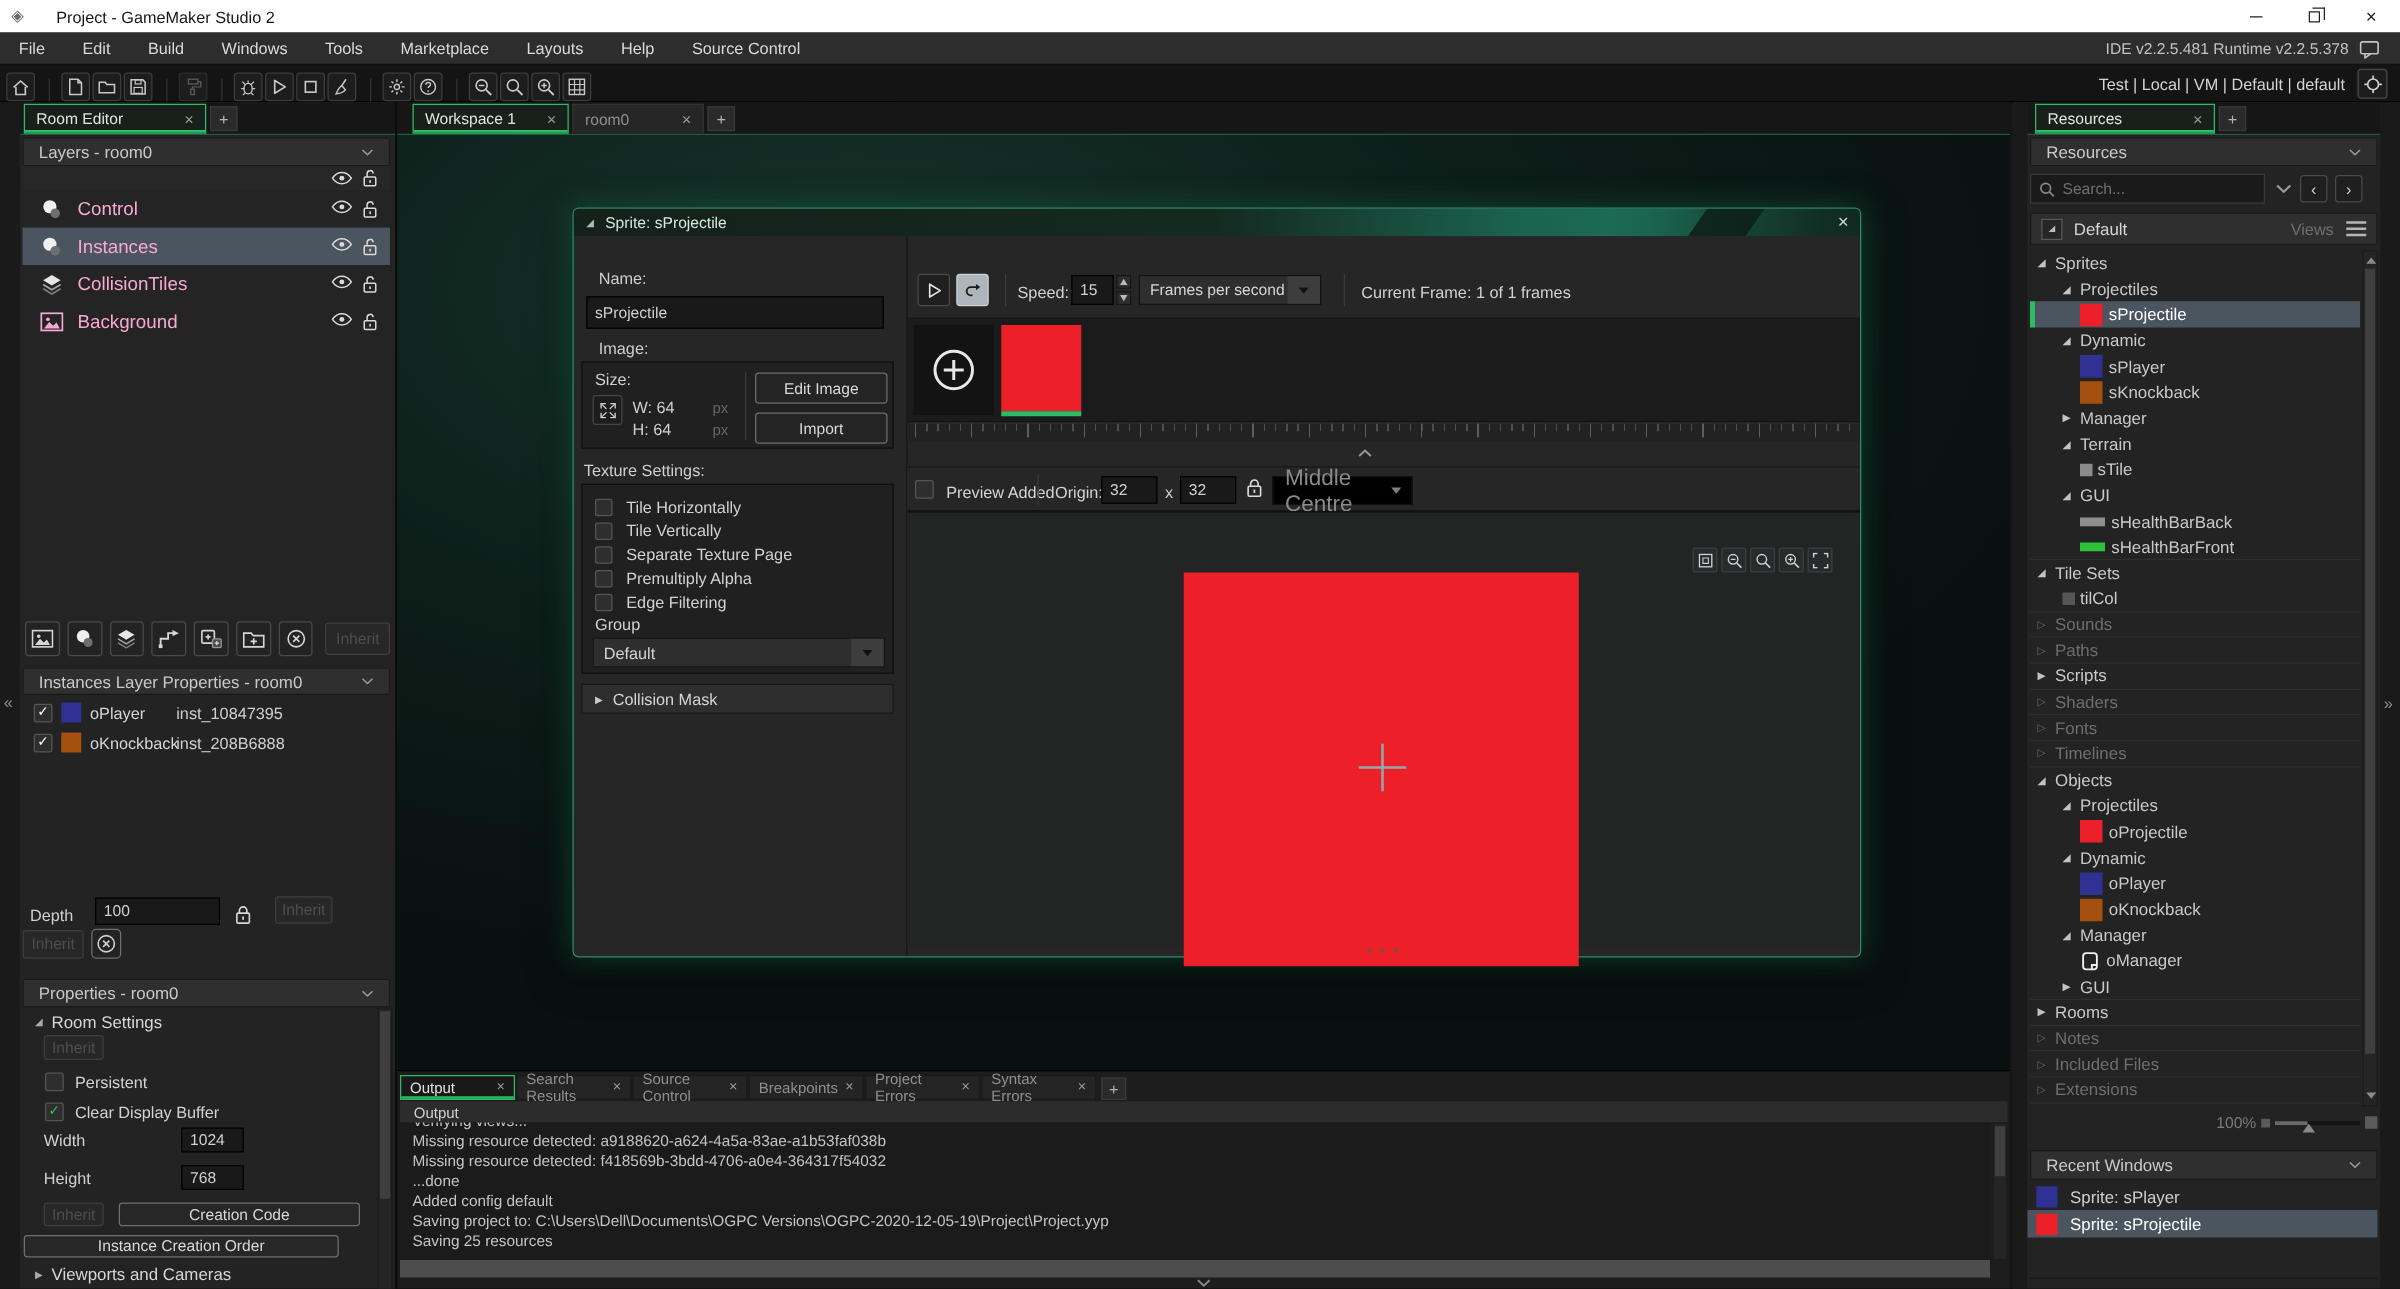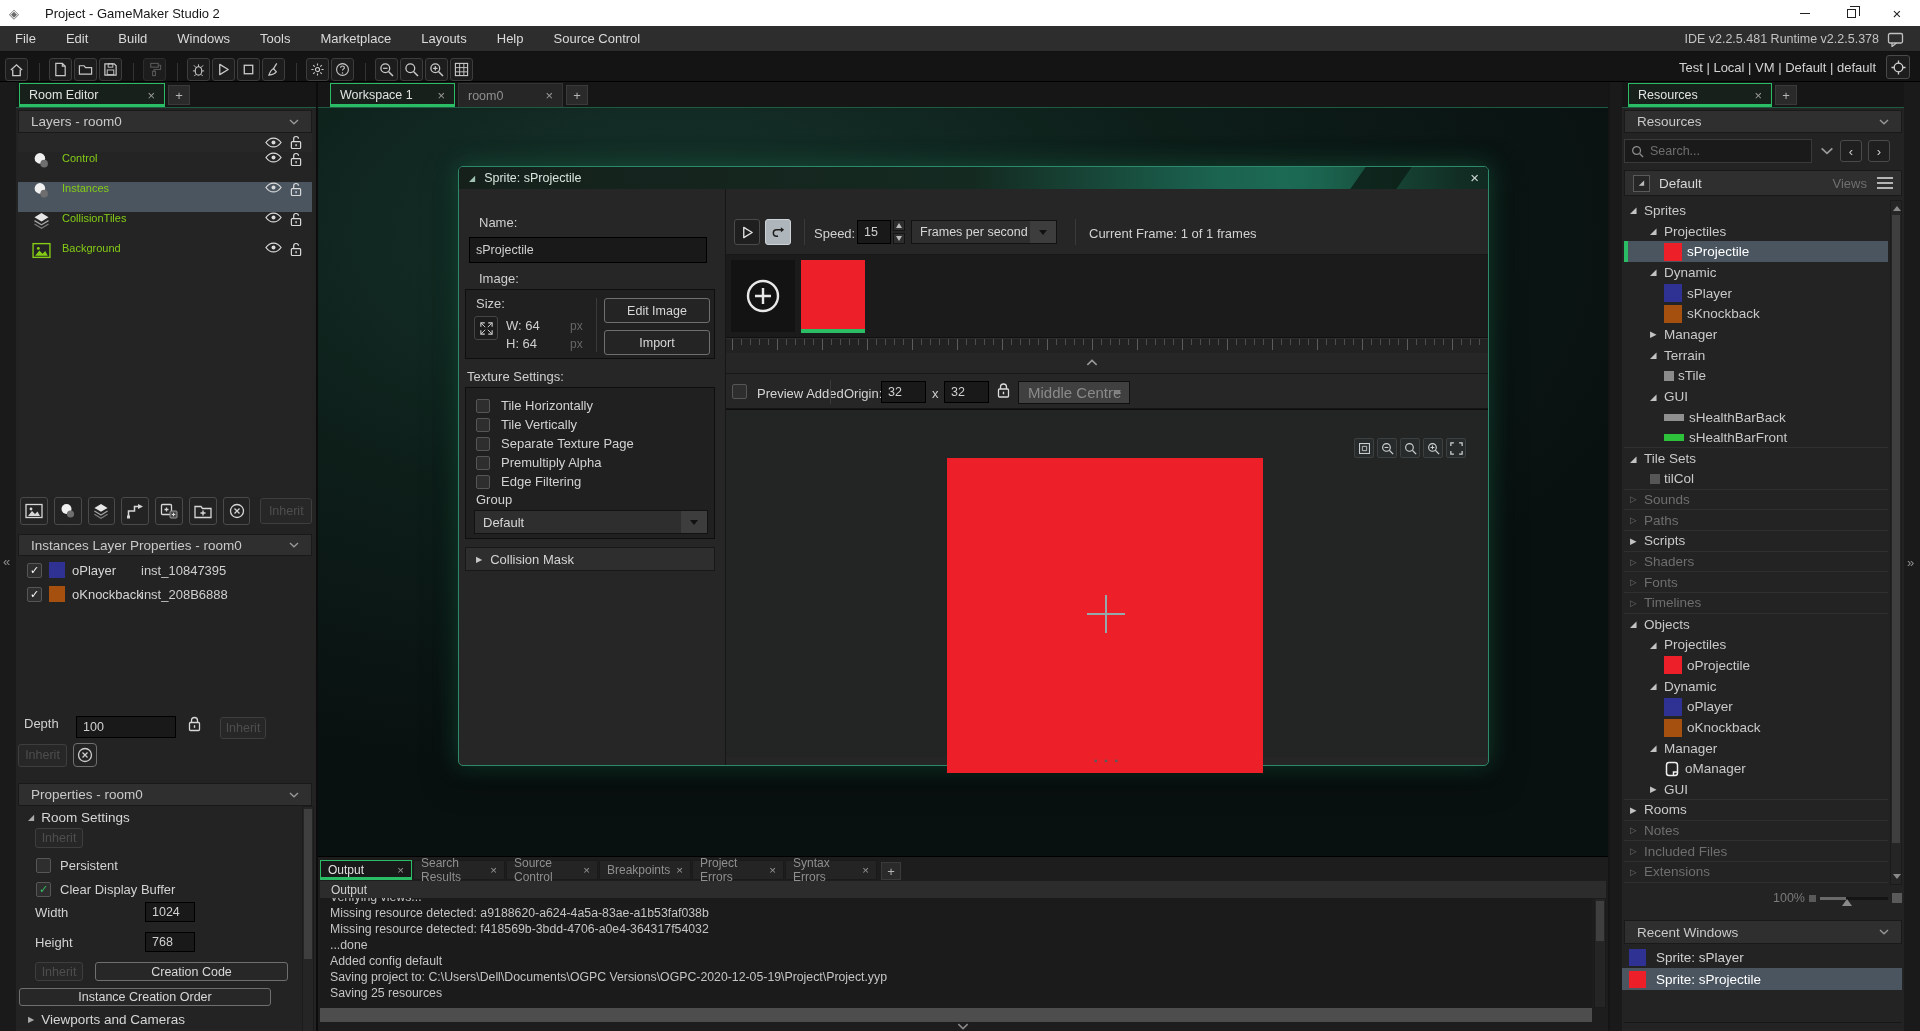--- a/index.html
+++ b/index.html
@@ -65,38 +65,38 @@
 .input{background:#191919;border:1px solid #000;color:#d0d0d0;font-size:12.5px;padding:0 6px;font-family:inherit}
 input.input{outline:none}
 .vline{width:1px;background:#3a3a3a}
 
 
 #ld-content{position:absolute;left:16px;right:0;top:0;bottom:0;background:#232323}
 #le-strip{left:0;width:16px}
 #layers-header{left:2px;right:4px;top:28px;height:23px}
 #eyelock-row{position:absolute;left:2px;right:4px;top:51px;height:19px;background:#272727;display:flex;align-items:center;justify-content:flex-end;gap:8px;padding-right:10px}
 #layer-list{position:absolute;left:2px;right:4px;top:70px}
-.layer-row{height:30px;display:flex;align-items:flex-start;padding-left:14px;background:#242424;color:#84cc16;font-size:11px}
+.layer-row{height:30px;display:flex;align-items:center;padding-left:14px;background:#242424;color:#f9a8d4;font-size:15px}
 .layer-row.selected{background:#4b5560}
 .layer-row .licon{width:19px;height:17px;margin-right:11px}
 .layer-row .eyes{margin-left:auto;display:flex;gap:8px;padding-right:10px}
 .eye-ic{width:17px;height:11px;color:#d9d9d9}
 .lock-ic{width:12px;height:15px;color:#d9d9d9}
 #layer-tree-bg{position:absolute;left:2px;right:4px;top:190px;height:225px;background:#242424}
 #layer-tools{position:absolute;left:2px;right:4px;top:413px;height:32px;display:flex;align-items:center;gap:6px;padding-left:2px}
 .ltbtn{width:28px;height:28px;border:1px solid #4a4a4a;border-radius:3px;color:#d6d6d6;display:flex;align-items:center;justify-content:center}
 .ltbtn .ic{width:18px;height:16px}
 #lt-inherit{width:52px;height:26px;margin-left:4px}
 #iprops-header{left:2px;right:4px;top:452px;height:22px}
 #instance-list{position:absolute;left:2px;right:4px;top:476px}
 .inst-row{height:24px;display:flex;align-items:center;padding-left:9px;font-size:13px;color:#d6d6d6}
 .inst-row .swatch{width:16px;height:16px;margin-left:7px}
 .inst-row .oname{margin-left:7px;width:69px}
 .inst-row .oid{color:#cfcfcf}
-#depth-row{position:absolute;left:2px;top:634px;height:24px;display:flex;align-items:flex-start}
+#depth-row{position:absolute;left:2px;top:634px;height:24px;display:flex;align-items:flex-end}
 #depth-label{margin-left:6px;width:52px;color:#d0d0d0}
 #depth-input{width:100px;height:22px}
 #depth-lock{width:13px;height:16px;color:#d8d8d8;margin-left:12px}
 #depth-inherit{position:absolute;left:202px;top:1px;width:46px;height:22px}
 #inherit-row{position:absolute;left:2px;top:661px;height:24px;display:flex;align-items:center;gap:6px}
 #inherit-btn2{width:49px;height:23px}
 #circlex-btn{width:24px;height:24px;border:1px solid #6f6f6f;border-radius:4px;color:#cfcfcf;display:flex;align-items:center;justify-content:center}
 #circlex-btn .ic{width:16px;height:16px}
 #props-header{left:2px;right:4px;top:701px;height:23px}
 #room-settings{position:absolute;left:2px;right:16px;top:724px;bottom:0}
@@ -173,21 +173,21 @@
 #ruler .ticks2{position:absolute;left:6px;right:6px;top:0;height:11px;background:repeating-linear-gradient(90deg,#5d5d5d 0 1px,transparent 1px 45px)}
 #strip-chev{position:absolute;left:360px;top:170px;width:12px;height:7px;color:#9a9a9a}
 #origin-bar{position:absolute;left:0;right:0;top:184px;height:36px;background:#262626;border-top:1px solid #181818;border-bottom:1px solid #141414}
 #pm-cb{position:absolute;left:6px;top:10px}
 #pm-label{position:absolute;left:31px;top:12px;color:#d6d6d6}
 #origin-label{position:absolute;left:118px;top:12px;color:#d2d2d2}
 #origin-x{position:absolute;left:155px;top:7px;width:45px;height:22px}
 #origin-sep{position:absolute;left:206px;top:12px;color:#cfcfcf}
 #origin-y{position:absolute;left:218px;top:7px;width:45px;height:22px}
 #origin-lock{position:absolute;left:271px;top:8px;width:13px;height:17px;color:#dcdcdc}
-#origin-dd{position:absolute;left:292px;top:7px;width:112px;height:23px;background:#404040;border:1px solid #0f0f0f;color:#8a8a8a;display:flex;align-items:center;font-size:15px}
+#origin-dd{position:absolute;left:292px;top:7px;width:112px;height:23px;background:#000000;border:1px solid #0f0f0f;color:#8a8a8a;display:flex;align-items:center;font-size:18px}
 #origin-dd .txt{padding-left:9px}
 #origin-dd .dd-tri{position:absolute;right:8px;border-top-color:#808080}
 #osep{position:absolute;left:104px;top:6px;height:24px;width:1px;background:#3a3a3a}
 #sprite-canvas{position:absolute;left:0;right:0;top:220px;bottom:8px;background:#232525;border-top:1px solid #0d0d0d}
 #sprite-img{position:absolute;left:221px;top:48px;width:316px;height:315px}
 .xhair-h{position:absolute;left:361px;top:203px;width:38px;height:2px;background:#93a9ab}
 .xhair-v{position:absolute;left:379px;top:185px;width:2px;height:38px;background:#93a9ab}
 #canvas-btns{position:absolute;right:22px;top:28px;display:flex;gap:3px}
 .cbtn{width:20px;height:20px;background:#272b2b;border:1px solid #3c4040;border-radius:2px;color:#cfd4d4;display:flex;align-items:center;justify-content:center}
 .cbtn .ic{width:13px;height:13px}

